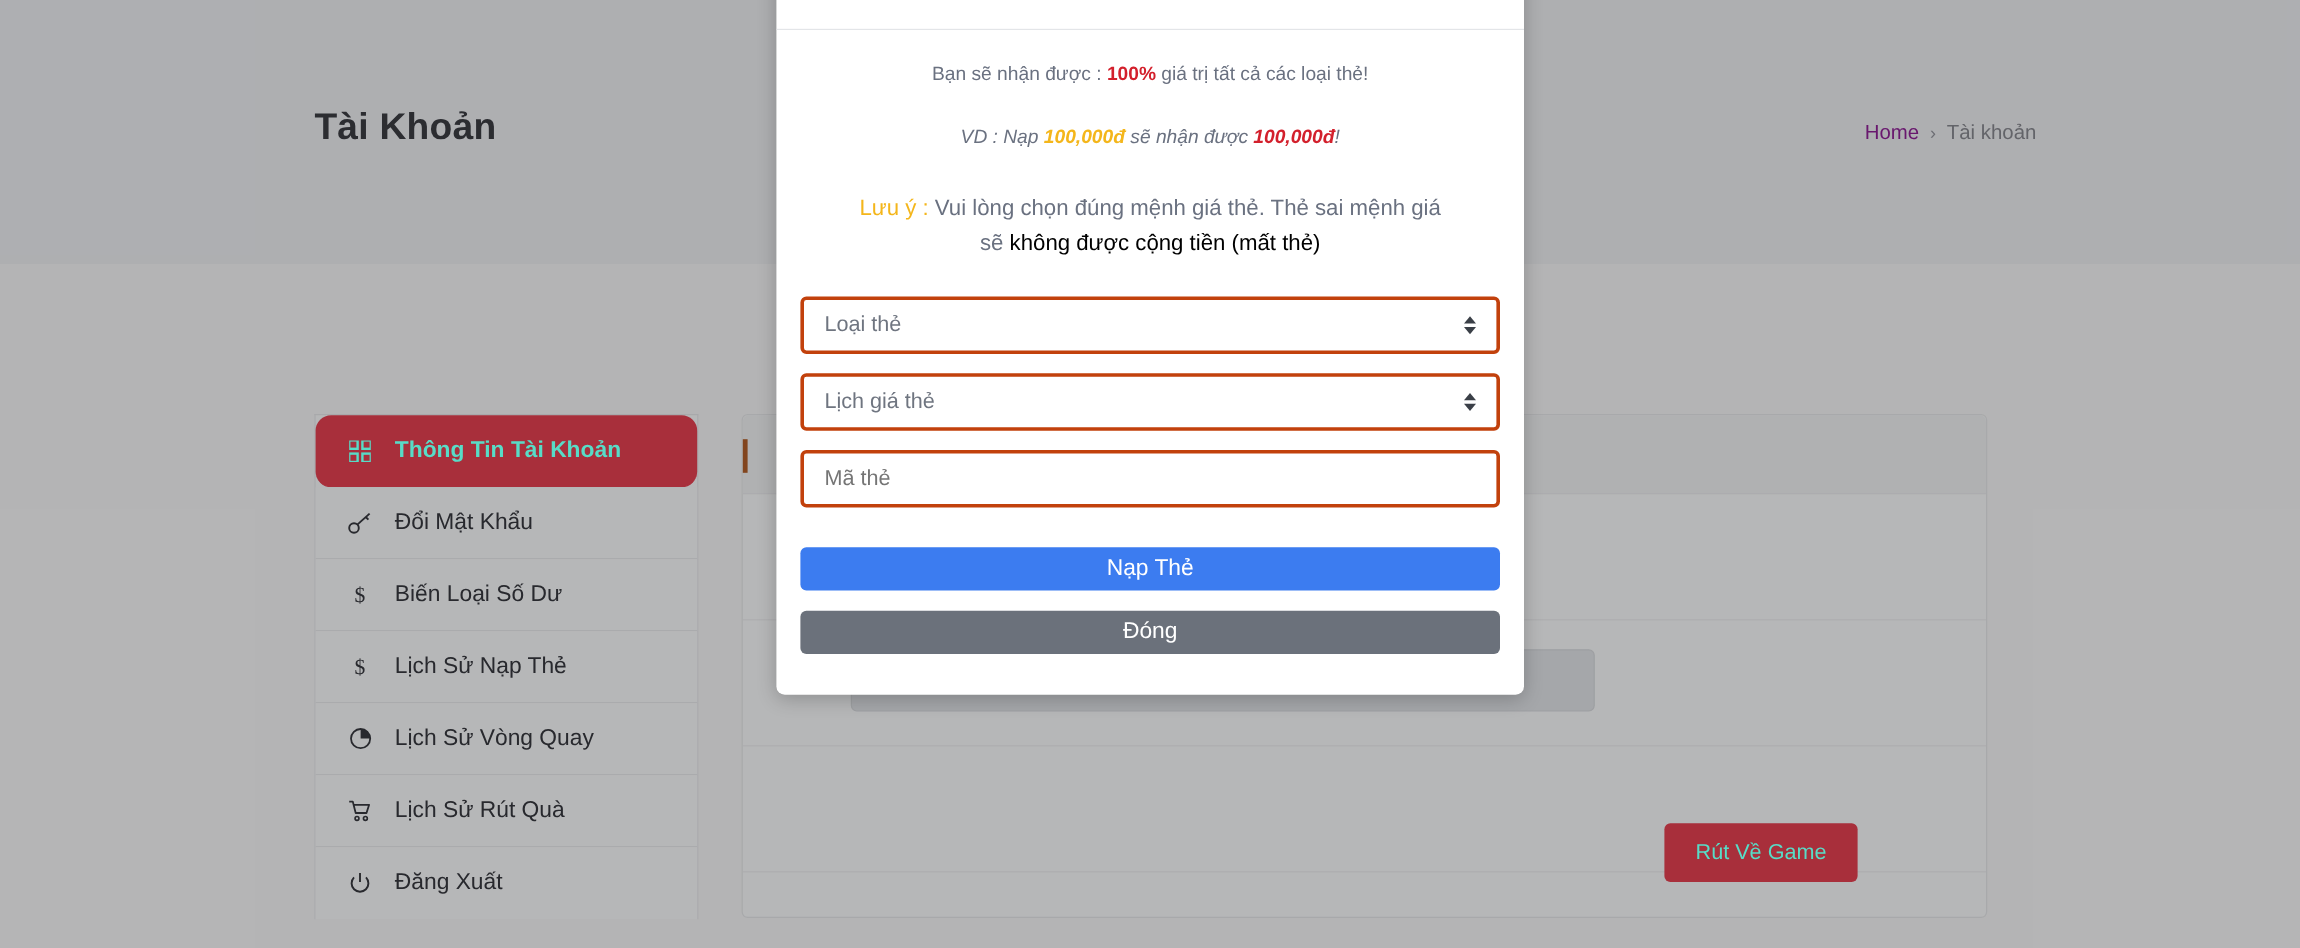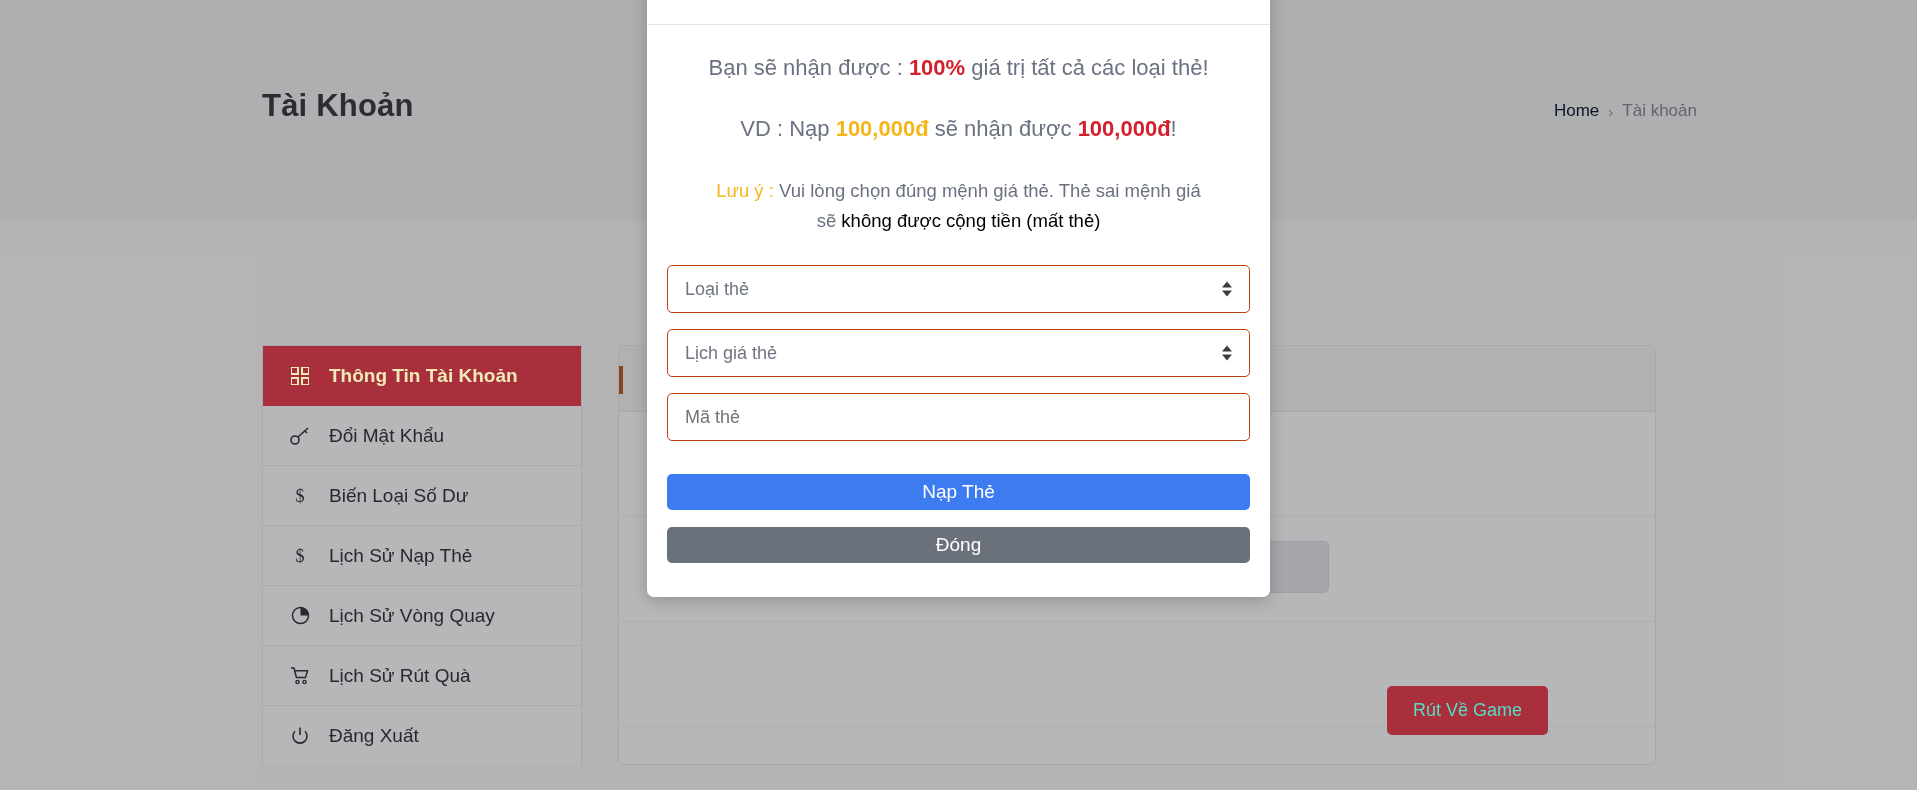--- a/index.html
+++ b/index.html
@@ -39,21 +39,21 @@
     position: absolute;
     right: 220px;
     top: 101px;
     font-size: 17px;
     color: #5c5d62;
     display: flex;
     align-items: center;
     gap: 9px;
     white-space: nowrap;
   }
-  .breadcrumb .crumb-home { color: #0f172a; }
+  .breadcrumb .crumb-home { color: #701a75; }
   .breadcrumb .crumb-sep { color: #73747a; font-size: 15px; }
   .breadcrumb .crumb-current { color: #6a6b70; }
 
   
   .sidebar {
     position: absolute;
     left: 262px;
     top: 345px;
     width: 320px;
     border: 1px solid #b3b4b6;
@@ -67,23 +67,24 @@
     padding-left: 26px;
     gap: 18px;
     border-bottom: 1px solid #b5b6b8;
     font-size: 19px;
     color: #2b2c31;
     background: #c2c3c4;
   }
   .side-item:last-child { border-bottom: none; }
   .side-item.active {
     background: #b3323f;
-    color: #fef9c3;
+    color: #5eead4;
     font-weight: bold;
     border-bottom-color: #b3323f;
+    border-radius: 13px;
   }
   .side-item .ico {
     width: 22px;
     display: flex;
     align-items: center;
     justify-content: center;
     flex: 0 0 22px;
   }
   .side-item .ico svg { display: block; }
 
@@ -159,45 +160,45 @@
   .modal-head {
     height: 55px;
     border-bottom: 1px solid #e3e5e8;
   }
   .modal-body {
     padding: 26px 20px 34px 20px;
   }
 
   .promo-line {
     text-align: center;
-    font-size: 22px;
+    font-size: 16px;
     color: #6a7180;
     line-height: 1.55;
     margin-bottom: 27px;
   }
-  .promo-line:nth-of-type(2) { margin-bottom: 30px; }
+  .promo-line:nth-of-type(2) { margin-bottom: 30px; font-style: italic; }
   .promo-line b { font-weight: bold; }
   .c-red { color: #d3202c; }
   .c-amber { color: #f4b61b; }
 
   .note-block {
     text-align: center;
     font-size: 18.5px;
     color: #6a7180;
     line-height: 1.6;
     margin-bottom: 30px;
   }
   .note-block .note-label { color: #f4b61b; font-weight: normal; }
   .note-block .note-strong { color: #000000; font-weight: normal; }
 
   .field {
     width: 100%;
     height: 48px;
     margin-bottom: 16px;
-    border: 1px solid #c2410c;
+    border: 3px solid #c2410c;
     border-radius: 5px;
     background: #fff;
     font-family: inherit;
     font-size: 18px;
     color: #6f7580;
     padding: 0 17px;
     display: flex;
     align-items: center;
     position: relative;
   }

